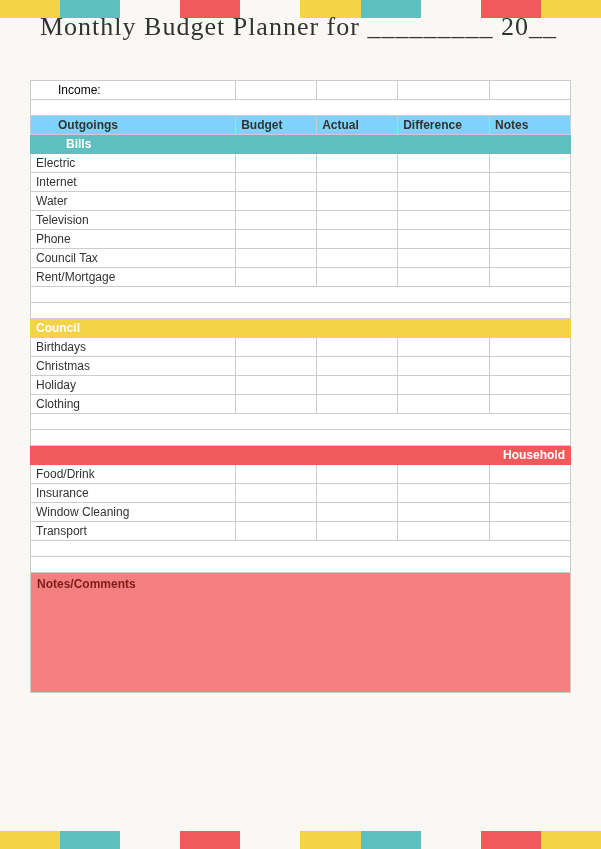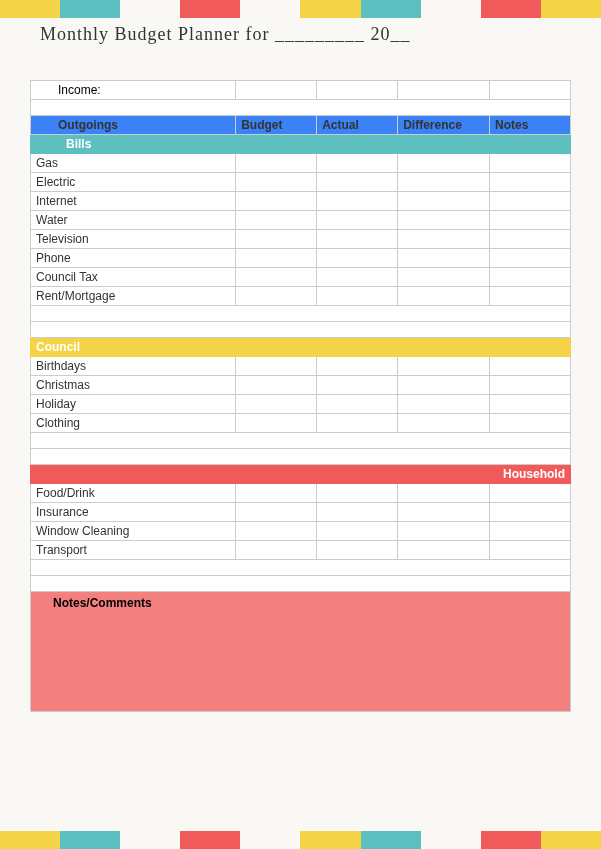--- a/index.html
+++ b/index.html
@@ -51,25 +51,25 @@
     }
 
     .bar-yellow { background: #f5d347; }
     .bar-teal   { background: #5dbfbf; }
     .bar-red    { background: #f05a5a; }
     .bar-white  { background: #faf8f5; }
 
     
     .title-area {
       position: absolute;
-      top: 24px;
+      top: 12px;
       left: 40px;
       right: 40px;
       font-family: 'Segoe Script', 'Comic Sans MS', cursive;
-      font-size: 18px;
+      font-size: 26px;
       color: #333;
       letter-spacing: 1px;
     }
 
     
     .table-container {
       position: absolute;
       top: 80px;
       left: 30px;
       right: 30px;
@@ -94,21 +94,21 @@
     .col-label  { width: 38%; padding-left: 27px; }
     .col-budget { width: 15%; }
     .col-actual { width: 15%; }
     .col-diff   { width: 17%; }
     .col-notes  { width: 15%; }
 
     
     .header-row td {
       font-weight: bold;
       font-size: 12px;
-      background: #3b82f6;
+      background: #7dd3fc;
       color: #333;
     }
 
     
     .income-row td {
       font-size: 12px;
       background: #fff;
     }
 
     
@@ -193,27 +193,20 @@
         <td class="col-budget">Budget</td>
         <td class="col-actual">Actual</td>
         <td class="col-diff">Difference</td>
         <td class="col-notes">Notes</td>
       </tr>
 
       <tr class="cat-teal">
         <td colspan="5">Bills</td>
       </tr>
       <tr class="data-row">
-        <td>Gas</td>
-        <td></td>
-        <td></td>
-        <td></td>
-        <td></td>
-      </tr>
-      <tr class="data-row">
         <td>Electric</td>
         <td></td>
         <td></td>
         <td></td>
         <td></td>
       </tr>
       <tr class="data-row">
         <td>Internet</td>
         <td></td>
         <td></td>
@@ -336,21 +329,21 @@
 
       <tr class="spacer-row">
         <td colspan="5"></td>
       </tr>
       <tr class="spacer-row">
         <td colspan="5"></td>
       </tr>
 
       <tr>
         <td colspan="5" style="background:#f47f7f; padding:0; height:120px; vertical-align:top; border:1px solid #ccc;">
-          <div style="padding:4px 22px; color:#000000; font-size:12px; font-weight:bold;">Notes/Comments</div>
+          <div style="padding:4px 6px; color:#7f1d1d; font-size:12px; font-weight:bold;">Notes/Comments</div>
           <div style="background:#f47f7f; height:95px;"></div>
         </td>
       </tr>
     </tbody>
       </table>
   </div>
 
   <div class="bottom-bar">
     <div class="bar-seg bar-yellow"></div>
     <div class="bar-seg bar-teal"></div>

